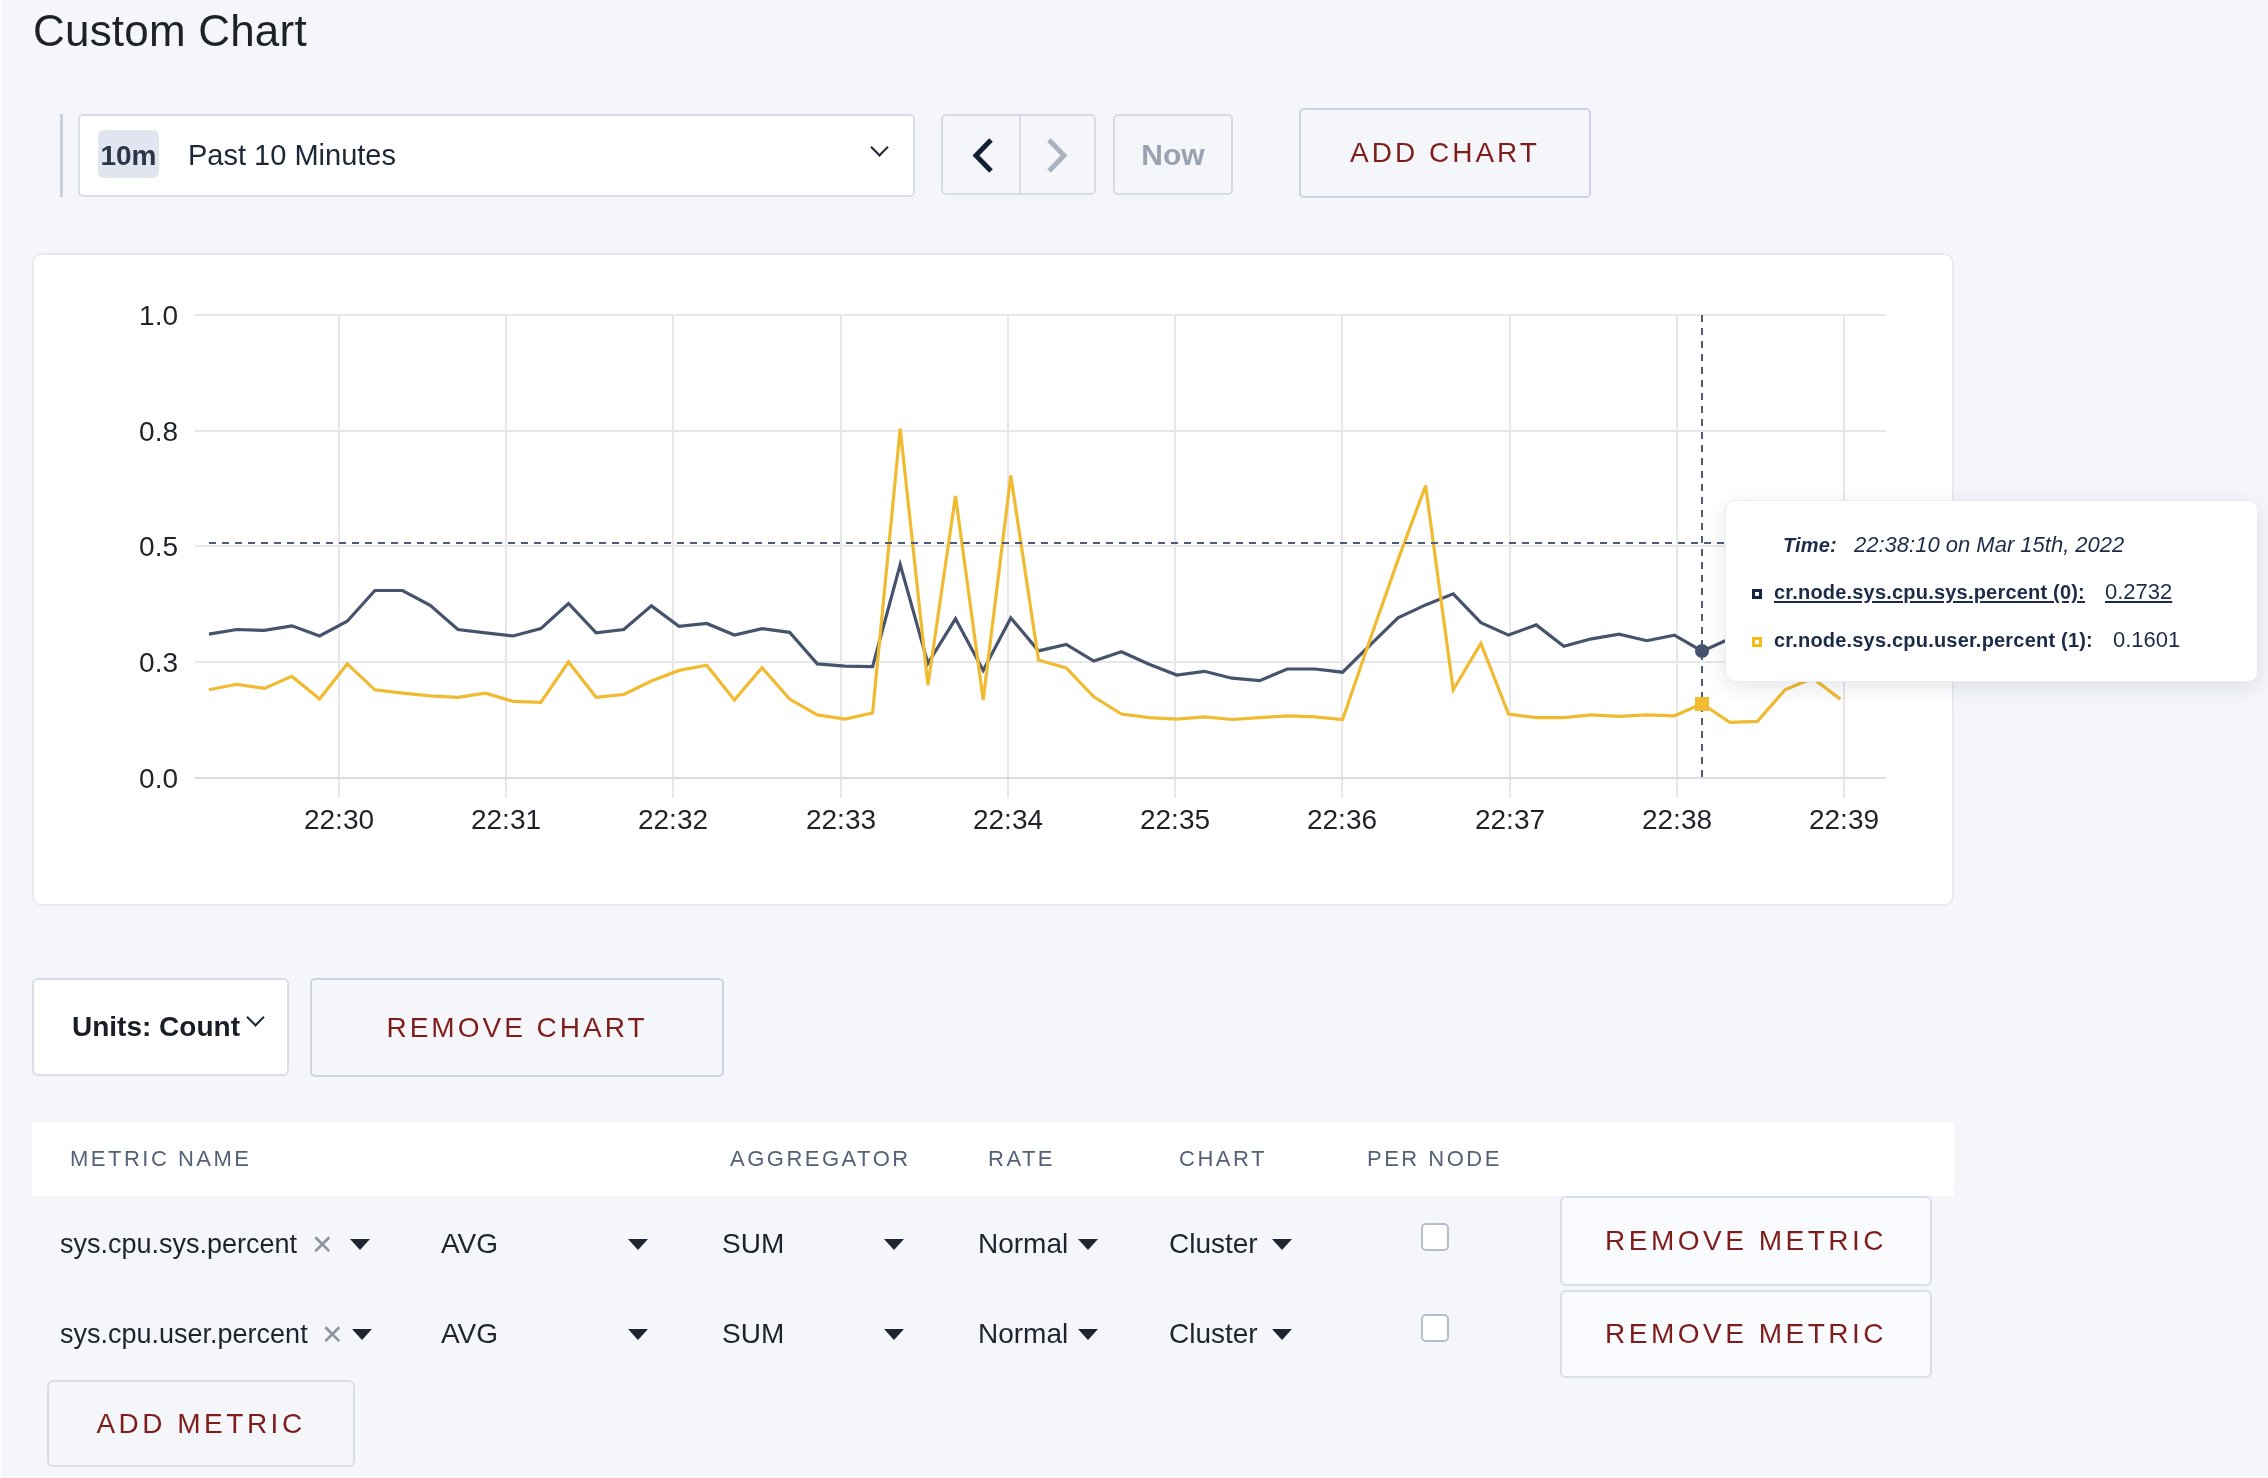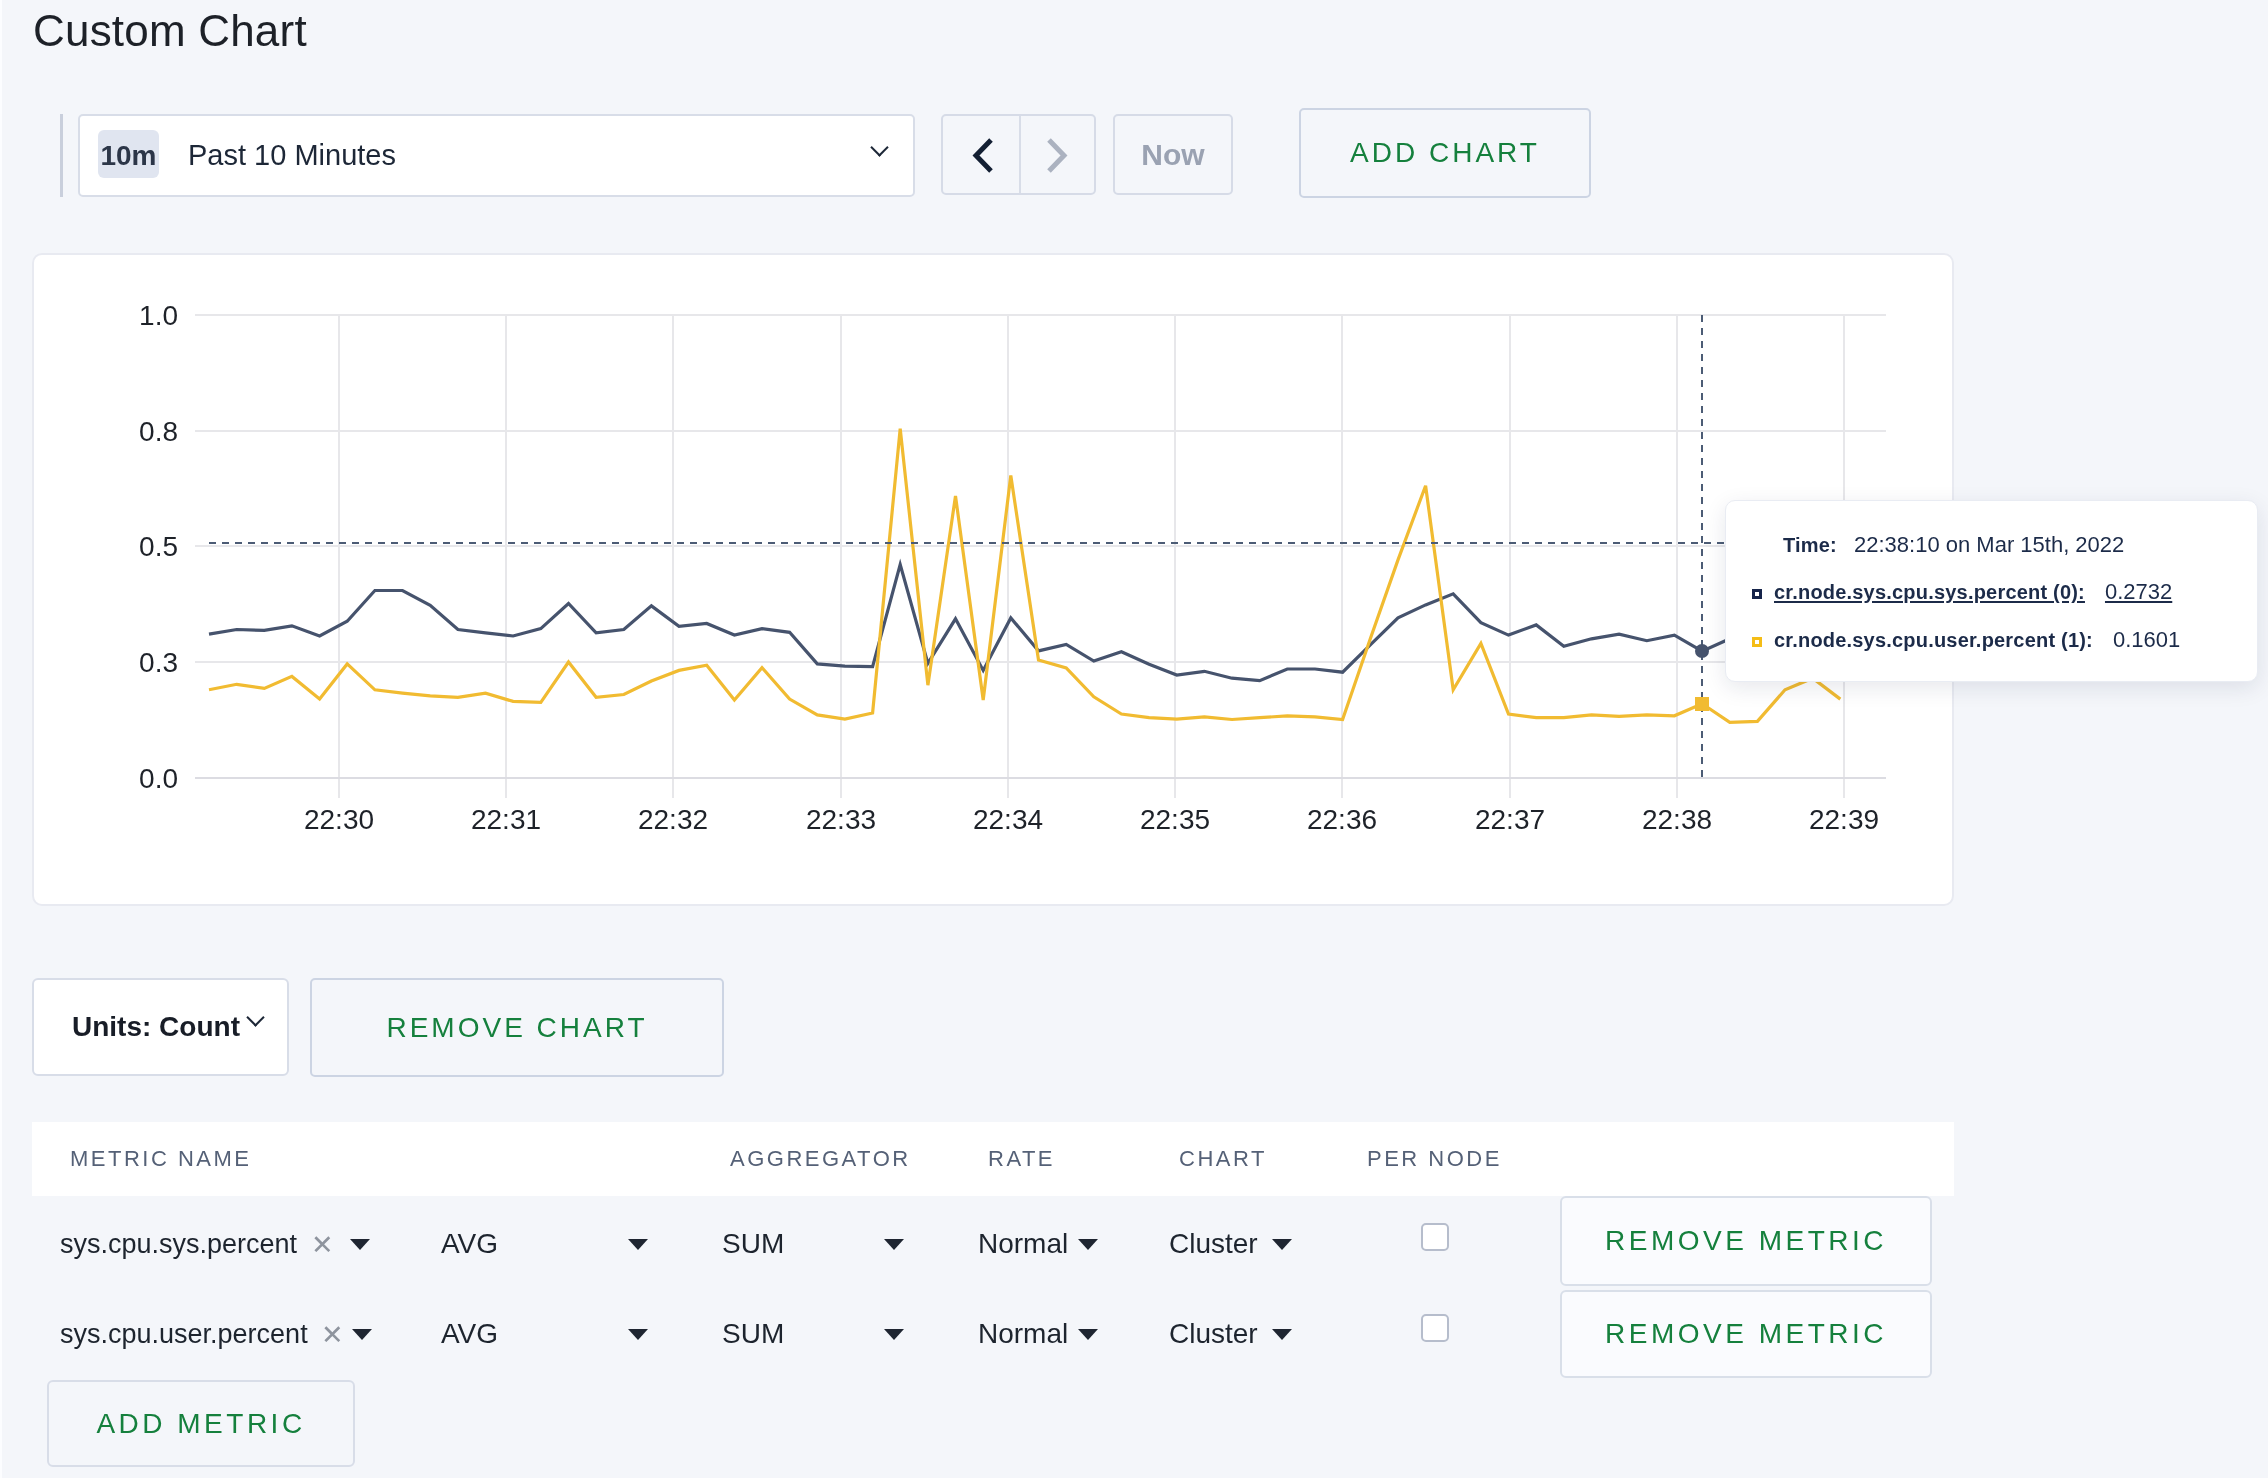--- a/index.html
+++ b/index.html
@@ -9,21 +9,21 @@
   .vbar { position:absolute; left:60px; top:114px; width:3px; height:83px; background:#c9cfdc; }
   .dropdown { position:absolute; left:78px; top:114px; width:837px; height:83px; background:#fff; border:2px solid #d8dde8; border-radius:5px; }
   .badge { position:absolute; left:18px; top:14px; width:61px; height:48px; background:#e0e5f0; border-radius:6px; color:#2c3648; font-size:28px; font-weight:700; text-align:center; line-height:52px; }
   .ddlabel { position:absolute; left:108px; top:0; height:75px; line-height:79px; font-size:29px; color:#1d2737; }
   .chev { position:absolute; width:18px; height:12px; }
   .chev:before { content:""; position:absolute; left:1px; top:-3px; width:11px; height:11px; border-right:2.6px solid #1d2737; border-bottom:2.6px solid #1d2737; transform:rotate(45deg); }
   .arrows { position:absolute; left:941px; top:114px; width:155px; height:81px; border:2px solid #d6dbe7; border-radius:5px; }
   .arrows .sep { position:absolute; left:76px; top:0; width:2px; height:77px; background:#d8dde8; }
 
   .nowbtn { position:absolute; left:1113px; top:114px; width:120px; height:81px; border:2px solid #d6dbe7; border-radius:5px; font-size:30px; font-weight:700; color:#9aa2b2; text-align:center; line-height:77px; }
-  .bluebtn { position:absolute; border:2px solid #ccd4e3; border-radius:5px; color:#15803d; font-size:28px; letter-spacing:3px; text-align:center; background:transparent; }
+  .bluebtn { position:absolute; border:2px solid #ccd4e3; border-radius:5px; color:#7f1d1d; font-size:28px; letter-spacing:3px; text-align:center; background:transparent; }
   .addchart { left:1299px; top:108px; width:292px; height:90px; line-height:86px; }
   .card { position:absolute; left:32px; top:253px; width:1922px; height:653px; background:#fff; border:2px solid #e8eaf1; border-radius:10px; }
   .tooltip { position:absolute; left:1725px; top:500px; width:533px; height:182px; background:#fff; border:1px solid #e9ecf3; border-radius:10px; box-shadow:0 6px 22px rgba(23,34,64,0.10); }
   .ttrow { position:absolute; font-size:22px; color:#1c2b49; white-space:nowrap; }
   .ttrow b { font-size:20px; letter-spacing:0.2px; }
   .ttval { margin-left:20px; }
   .sq { display:inline-block; width:10px; height:10px; border:3.5px solid #16244a; margin-right:12px; vertical-align:0px; }
   .unitsbtn { position:absolute; left:32px; top:978px; width:257px; height:98px; background:#fff; border:2px solid #d8dde8; border-radius:6px; }
   .removechart { left:310px; top:978px; width:414px; height:99px; line-height:95px; }
   .thead { position:absolute; left:32px; top:1122px; width:1922px; height:74px; background:#fff; }
@@ -96,21 +96,21 @@
   <g stroke="#4c5c75" stroke-width="2" stroke-dasharray="7 6" fill="none">
     <line x1="177" y1="290" x2="1693" y2="290"></line>
     <line x1="1670" y1="62" x2="1670" y2="525"></line>
   </g>
   <circle cx="1670" cy="398" r="7" fill="#46536d"></circle>
   <rect x="1663" y="444" width="14" height="14" fill="#f1bb31"></rect>
 </svg>
 </div>
 
 <div class="tooltip">
-  <div class="ttrow" style="left:57px; top:31px;"><b>Time:</b><span class="ttval" style="margin-left:17px;">22:38:10 on Mar 15th, 2022</span></div>
+  <div class="ttrow" style="left:57px; top:31px;font-style:italic;"><b>Time:</b><span class="ttval" style="margin-left:17px;">22:38:10 on Mar 15th, 2022</span></div>
   <div class="ttrow" style="left:26px; top:78px;text-decoration:underline;"><span class="sq"></span><b>cr.node.sys.cpu.sys.percent (0):</b><span class="ttval">0.2732</span></div>
   <div class="ttrow" style="left:26px; top:126px;"><span class="sq" style="border-color:#f5bd16;"></span><b>cr.node.sys.cpu.user.percent (1):</b><span class="ttval">0.1601</span></div>
 </div>
 
 <div class="unitsbtn">
   <div style="position:absolute; left:38px; top:0; height:94px; line-height:94px; font-size:28px; font-weight:700; color:#181d27;">Units: Count</div>
   <div class="chev" style="left:214px; top:34px;"></div>
 </div>
 <div class="bluebtn removechart">REMOVE CHART</div>
 

